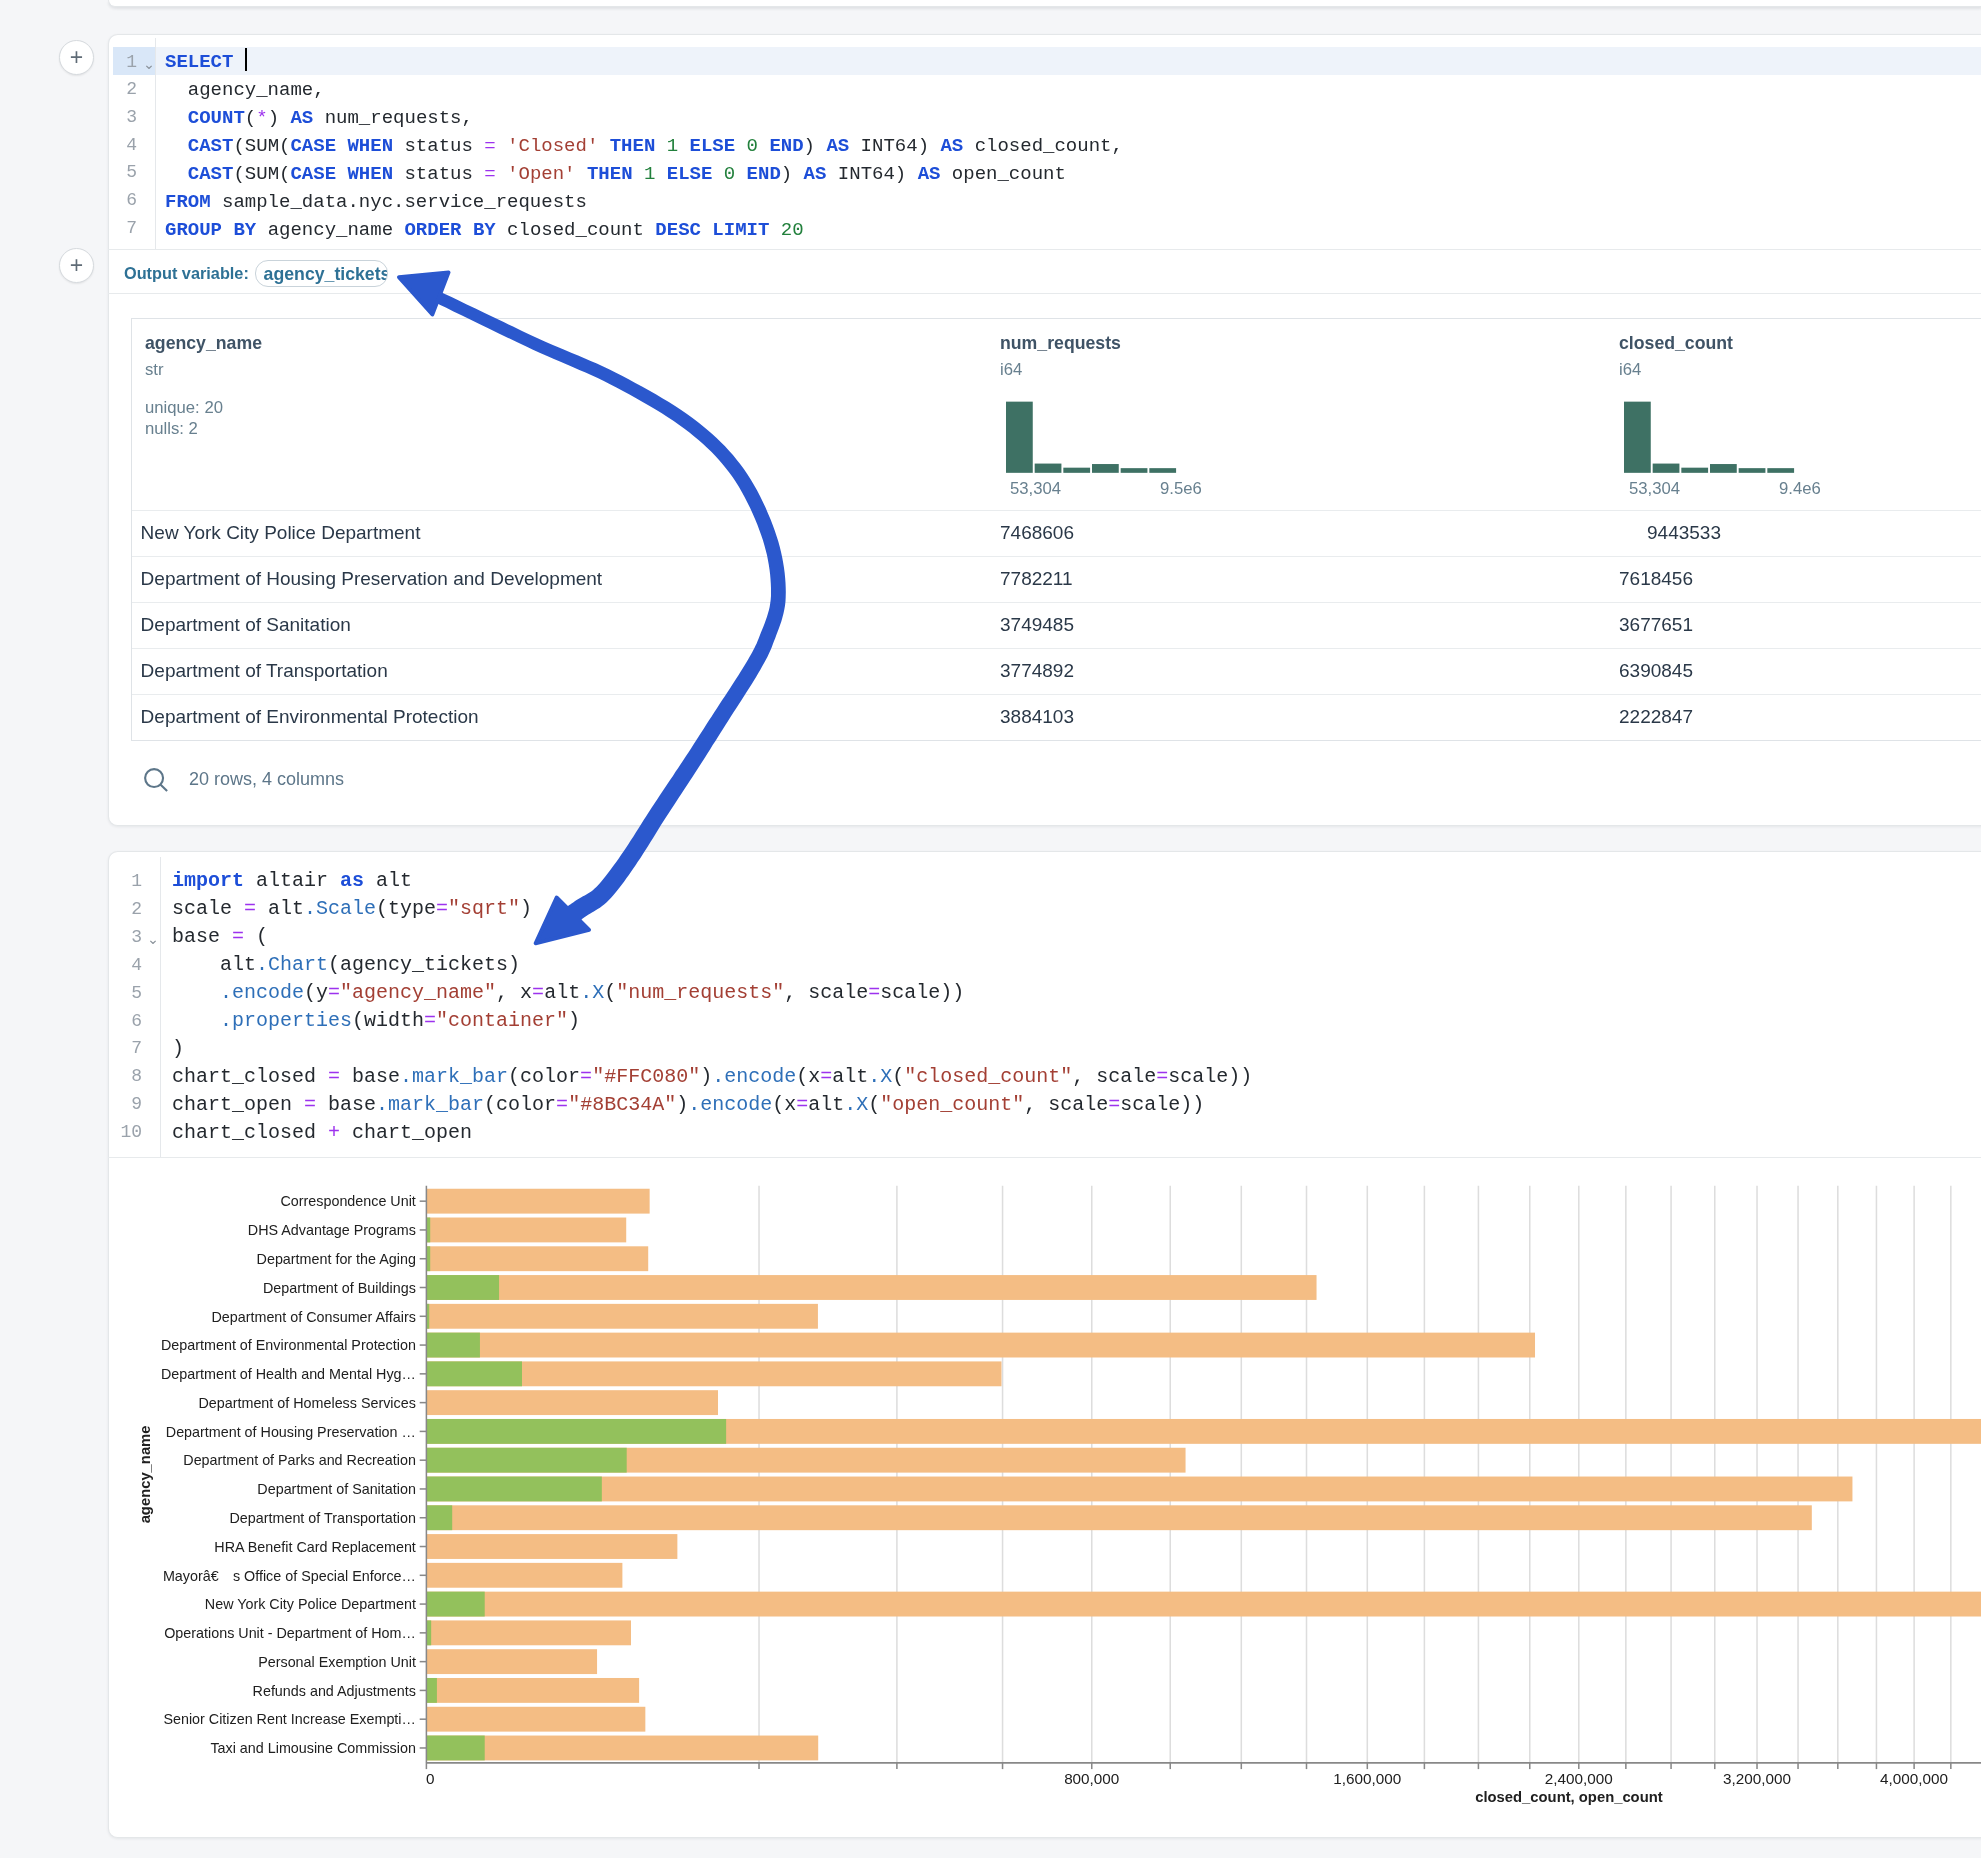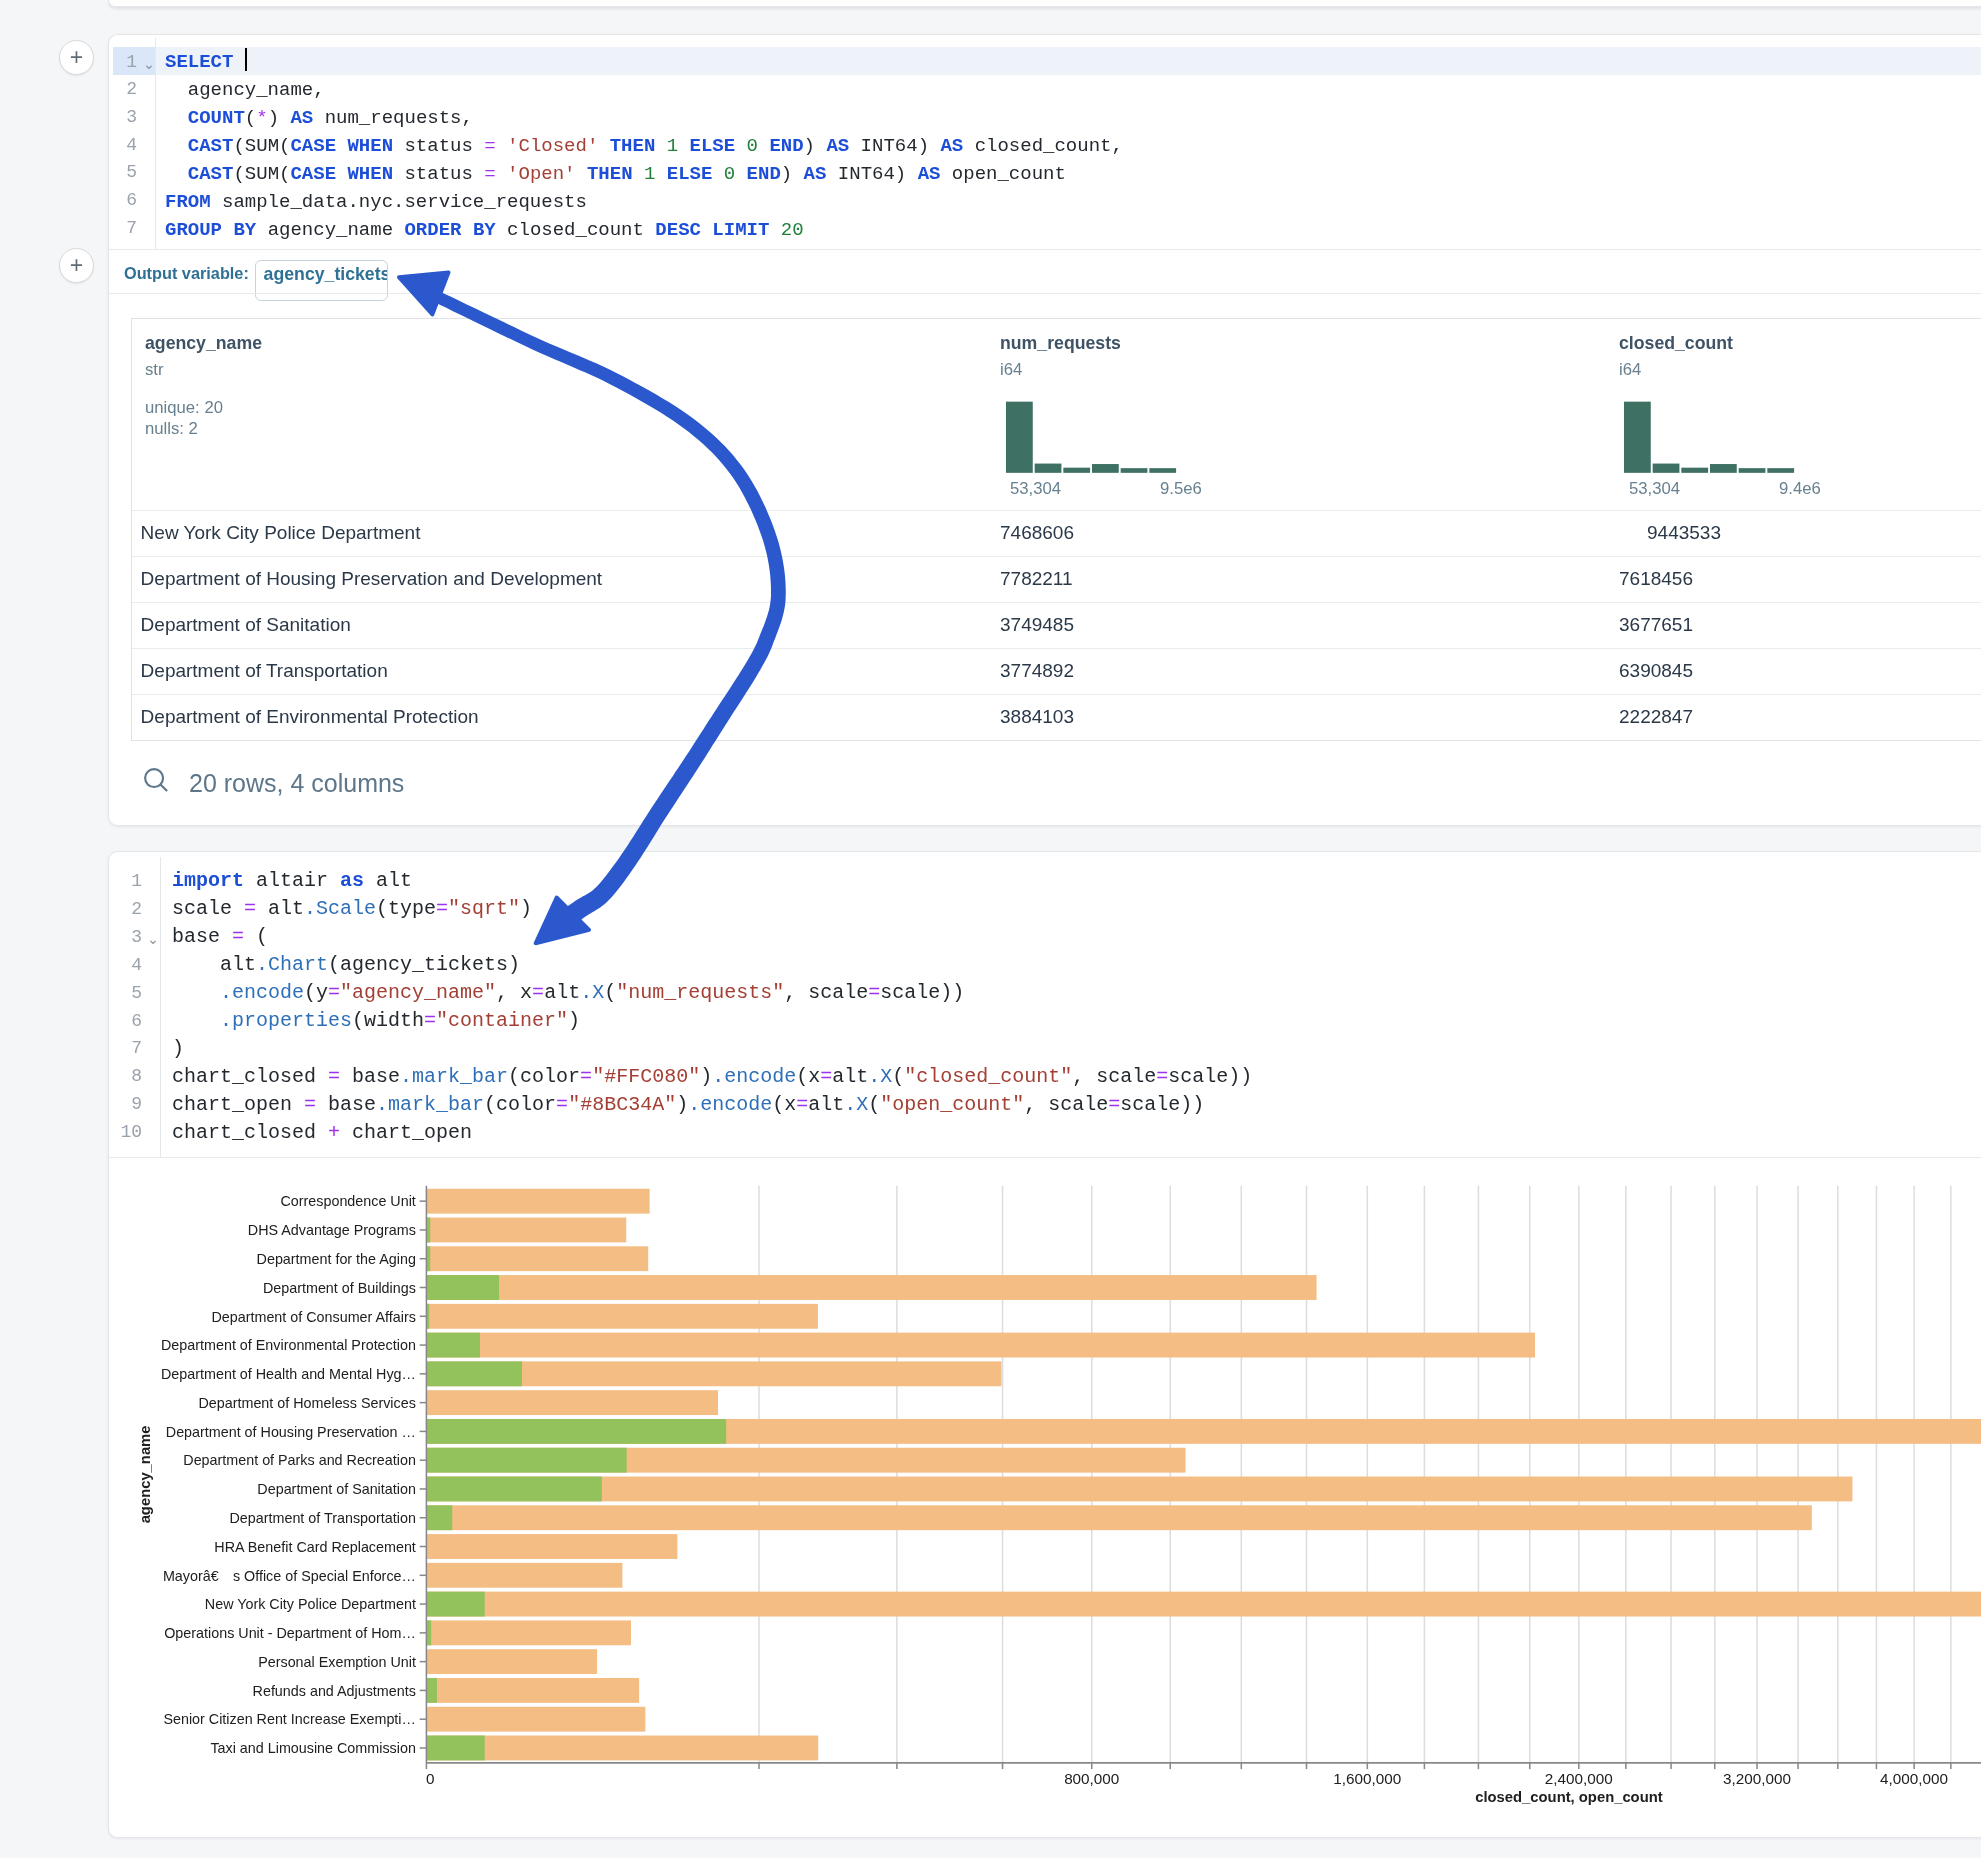--- a/index.html
+++ b/index.html
@@ -46,22 +46,22 @@
 <div class="lnum" style="left:80px;top:75px;width:57px;line-height:28px">2</div>
 <div class="lnum" style="left:80px;top:103px;width:57px;line-height:28px">3</div>
 <div class="lnum" style="left:80px;top:131px;width:57px;line-height:28px">4</div>
 <div class="lnum" style="left:80px;top:158px;width:57px;line-height:28px">5</div>
 <div class="lnum" style="left:80px;top:186px;width:57px;line-height:28px">6</div>
 <div class="lnum" style="left:80px;top:214px;width:57px;line-height:28px">7</div>
 <div class="chev" style="left:143px;top:56px">⌄</div>
 <div class="code" style="left:165px;top:48px;font-size:19px;line-height:28px"><div style="height:28px"><span class="k">SELECT</span> <span class="cursor"></span></div><div style="height:28px">  agency_name,</div><div style="height:28px">  <span class="k">COUNT</span>(<span class="o">*</span>) <span class="k">AS</span> num_requests,</div><div style="height:28px">  <span class="k">CAST</span>(SUM(<span class="k">CASE</span> <span class="k">WHEN</span> status <span class="o">=</span> <span class="s">'Closed'</span> <span class="k">THEN</span> <span class="n">1</span> <span class="k">ELSE</span> <span class="n">0</span> <span class="k">END</span>) <span class="k">AS</span> INT64) <span class="k">AS</span> closed_count,</div><div style="height:28px">  <span class="k">CAST</span>(SUM(<span class="k">CASE</span> <span class="k">WHEN</span> status <span class="o">=</span> <span class="s">'Open'</span> <span class="k">THEN</span> <span class="n">1</span> <span class="k">ELSE</span> <span class="n">0</span> <span class="k">END</span>) <span class="k">AS</span> INT64) <span class="k">AS</span> open_count</div><div style="height:28px"><span class="k">FROM</span> sample_data.nyc.service_requests</div><div style="height:28px"><span class="k">GROUP</span> <span class="k">BY</span> agency_name <span class="k">ORDER</span> <span class="k">BY</span> closed_count <span class="k">DESC</span> <span class="k">LIMIT</span> <span class="n">20</span></div></div>
 <div class="divider" style="top:249px"></div>
 <div class="abs" style="left:124px;top:264px;font-size:16.3px;font-weight:bold;color:#2e7195">Output variable:</div>
-<div class="abs" style="left:255px;top:260px;width:133px;height:41px;border:1px solid #c9d3da;
-  border-radius:6px;overflow:hidden;white-space:nowrap;padding:2.9px 0 0 7.6px;
+<div class="abs" style="left:255px;top:260px;width:133px;height:27px;border:1px solid #c9d3da;
+  border-radius:13px;overflow:hidden;white-space:nowrap;padding:2.9px 0 0 7.6px;
   font-size:17.7px;font-weight:bold;color:#2e7195">agency_tickets</div>
 <div class="divider" style="top:293px"></div>
 
 <div class="abs" style="left:131px;top:318px;width:1851px;height:423px;
   border:1px solid #dfe3e7;border-right:none"></div>
 <div class="hname" style="left:145px;top:333px">agency_name</div>
 <div class="hstat" style="left:145px;top:360px">str</div>
 <div class="hstat" style="left:145px;top:398px">unique: 20</div>
 <div class="hstat" style="left:145px;top:419px">nulls: 2</div>
 <div class="hname" style="left:1000px;top:333px">num_requests</div>
@@ -115,21 +115,21 @@
 <div class="trow" style="top:694px">
     <span class="ta" style="left:9.6px">Department of Environmental Protection</span>
     <span class="ta" style="left:869px">3884103</span>
     <span class="ta" style="left:1488px">2222847</span>
   </div>
 <div class="tsep" style="top:694px"></div>
 <svg class="abs" style="left:143px;top:767px" width="27" height="27" viewBox="0 0 28 28">
   <circle cx="11.5" cy="11.5" r="9.3" fill="none" stroke="#5d7689" stroke-width="2.2"></circle>
   <line x1="18.3" y1="18.3" x2="25" y2="25" stroke="#5d7689" stroke-width="2.2"></line>
 </svg>
-<div class="abs" style="left:189px;top:769px;font-size:25px;color:#5d7689">20 rows, 4 columns</div>
+<div class="abs" style="left:189px;top:769px;font-size:18px;color:#5d7689">20 rows, 4 columns</div>
 
 <div class="card" style="top:851px;height:987px"></div>
 <div class="gutline" style="left:160px;top:857px;height:301px"></div>
 <div class="lnum" style="left:85px;top:867px;width:57px;line-height:28px">1</div>
 <div class="lnum" style="left:85px;top:895px;width:57px;line-height:28px">2</div>
 <div class="lnum" style="left:85px;top:923px;width:57px;line-height:28px">3</div>
 <div class="lnum" style="left:85px;top:951px;width:57px;line-height:28px">4</div>
 <div class="lnum" style="left:85px;top:979px;width:57px;line-height:28px">5</div>
 <div class="lnum" style="left:85px;top:1007px;width:57px;line-height:28px">6</div>
 <div class="lnum" style="left:85px;top:1034px;width:57px;line-height:28px">7</div>

